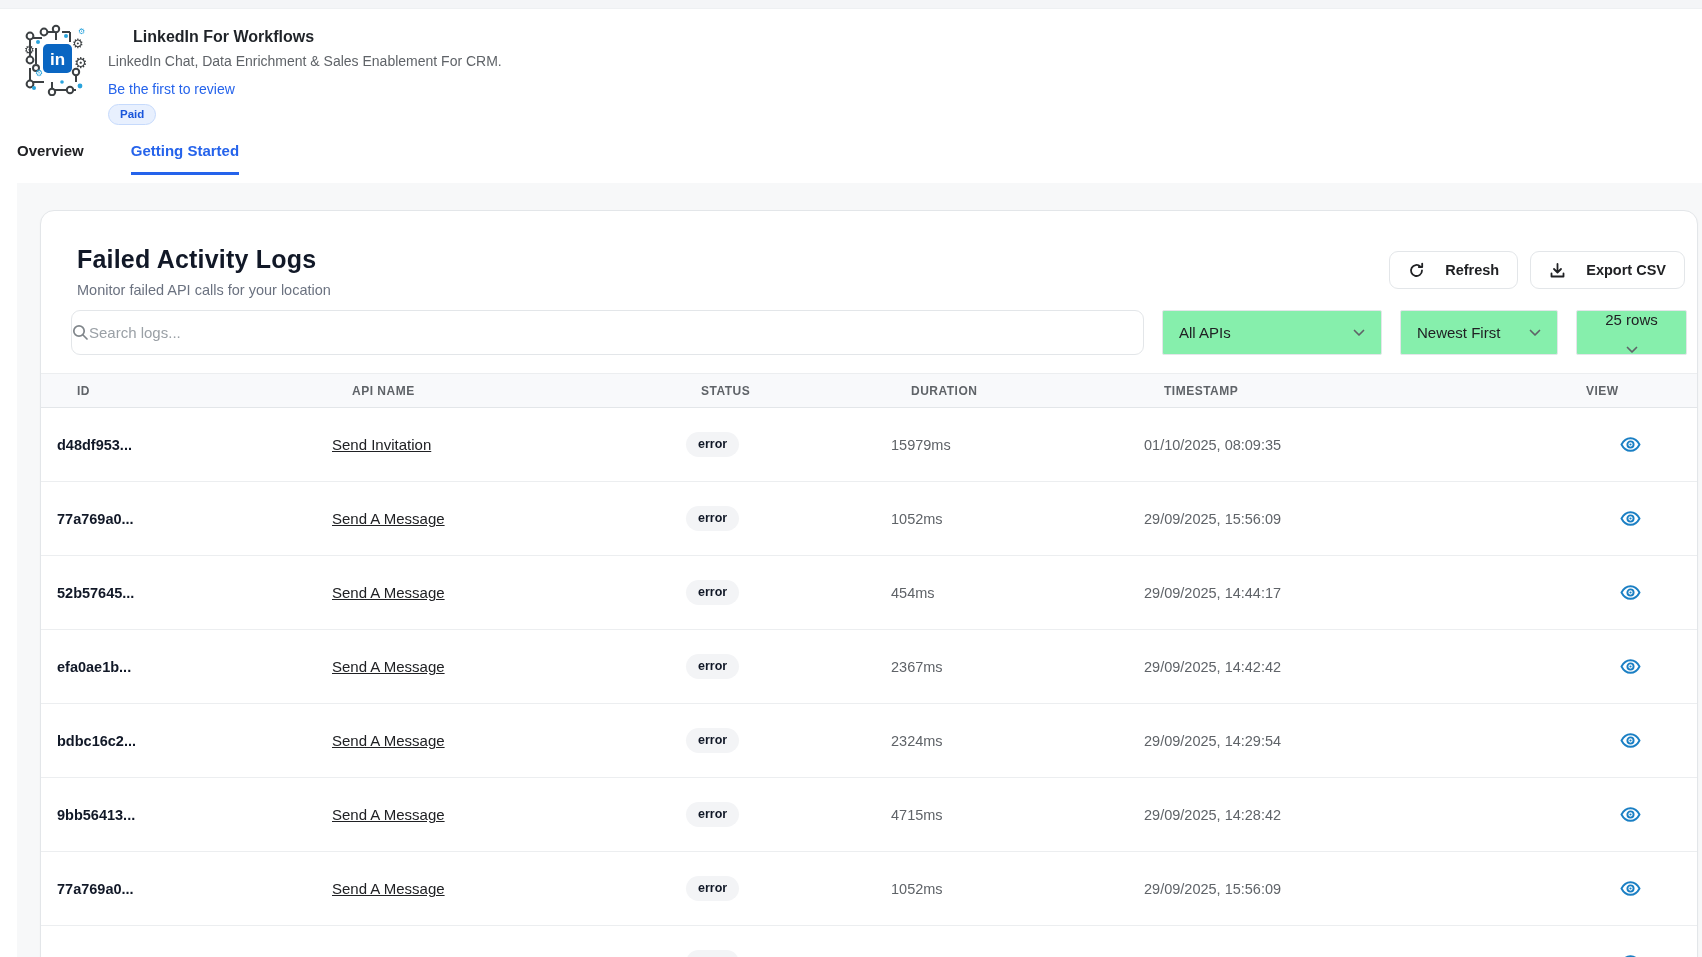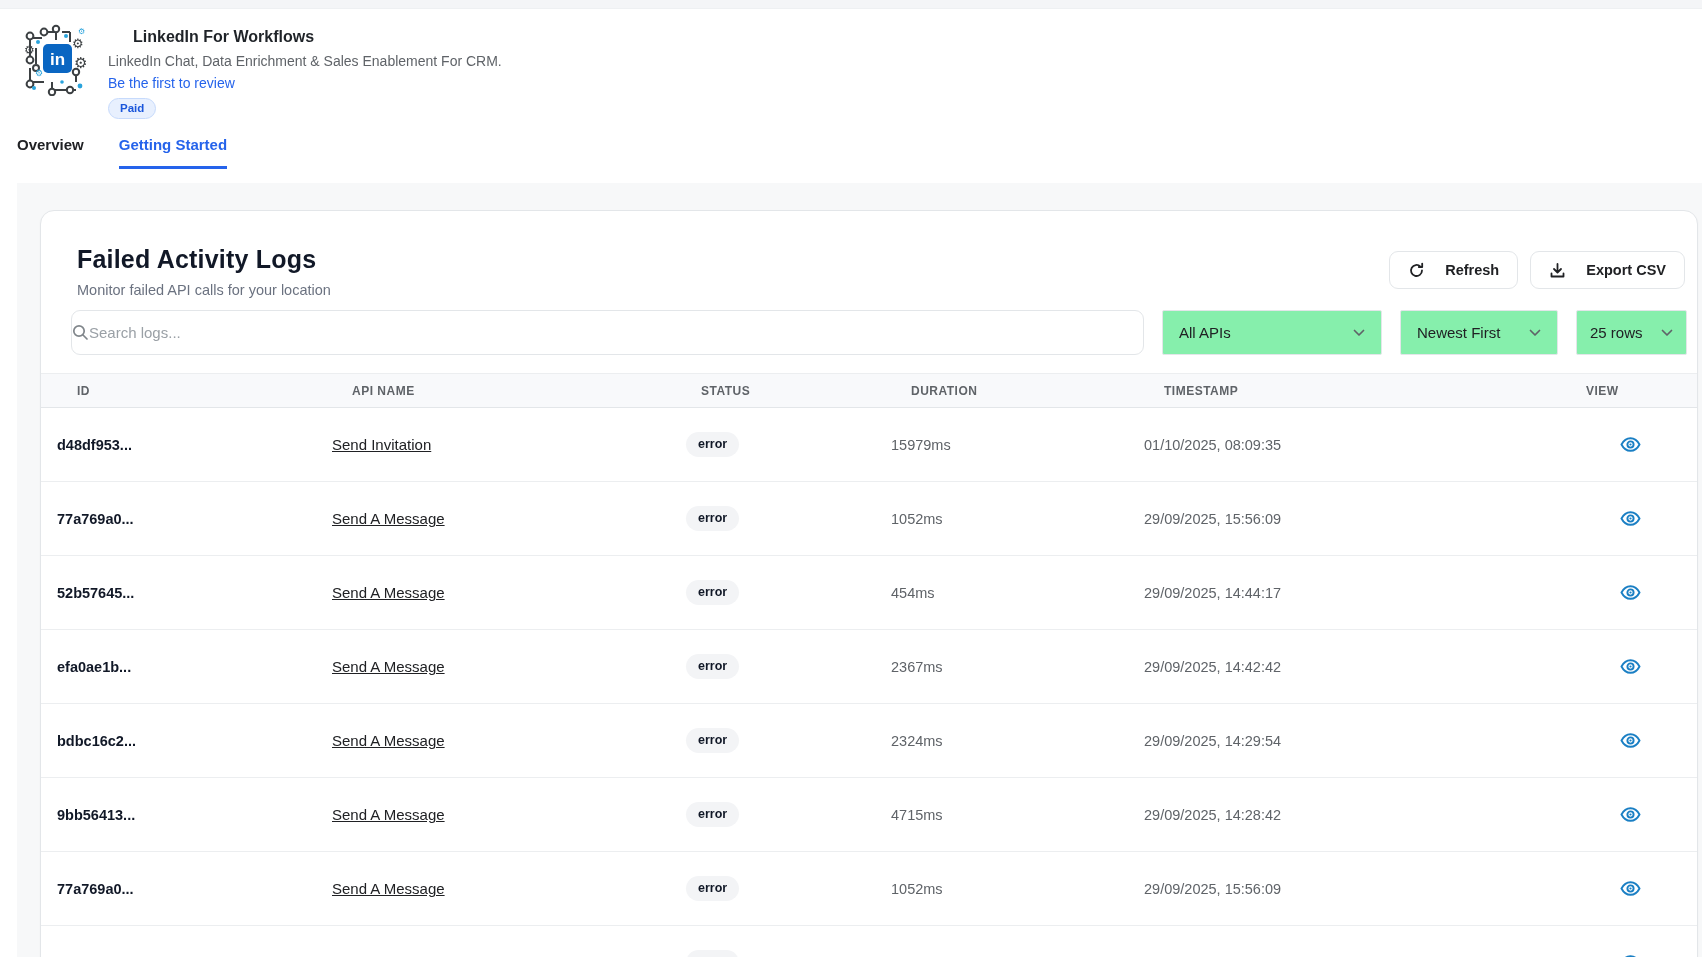--- a/index.html
+++ b/index.html
@@ -7,27 +7,27 @@
     font-family:"Liberation Sans", sans-serif; color:#202124; }
 
   .top-strip { height:9px; background:#f4f5f7; border-bottom:1px solid #eef0f2; }
 
   
   .app-header { display:flex; gap:18px; padding:15px 0 0 22px; }
   .logo-tile { width:68px; height:72px; flex:0 0 auto; }
   .app-info { padding-top:4px; }
   .app-title { font-size:16px; font-weight:bold; color:#1f2328;margin-left:25px; }
   .app-sub { font-size:14px; color:#5f6368; margin-top:7px; }
-  .review-link { font-size:14px; color:#2563eb; margin-top:6px; cursor:pointer; width:fit-content; }
+  .review-link { font-size:14px; color:#2563eb; margin-top:12px; cursor:pointer; width:fit-content; }
   .paid-badge { display:inline-block; margin-top:7px; font-size:11.5px; font-weight:bold;
     color:#1a56db; background:#e8f0fe; border:1px solid #c6dafc; border-radius:11px;
     padding:3px 11px 4px; }
 
   
-  .tabs { display:flex; gap:35px; padding-left:17px; margin-top:17px; }
+  .tabs { display:flex; gap:47px; padding-left:17px; margin-top:17px; }
   .tab { font-size:15px; font-weight:bold; color:#202124; padding-bottom:13px; cursor:pointer; }
   .tab.active { color:#2563eb; border-bottom:3px solid #2563eb; }
 
   
   .content { position:absolute; left:17px; right:0; top:183px; bottom:0; background:#f7f8f9; }
   .panel { position:absolute; left:23px; right:4px; top:27px; bottom:-24px; background:#fff;
     border:1px solid #e3e6e9; border-radius:14px 14px 0 0; box-shadow:0 1px 2px rgba(16,24,40,.04); }
 
   .panel-head { position:relative; padding:34px 12px 12px 36px; }
   .panel-title { font-size:25px; font-weight:bold; color:#111827; letter-spacing:.2px; }
@@ -42,21 +42,21 @@
   .search-box { flex:1; display:flex; align-items:center; height:45px;
     border:1px solid #e3e6e9; border-radius:9px; padding:0 0; background:#fff; }
   .search-box input { border:none; outline:none; flex:1; font-size:15px; color:#202124;
     font-family:"Liberation Sans", sans-serif; background:transparent; }
   .search-box input::placeholder { color:#9aa0a6; }
   .select { display:flex; align-items:center; justify-content:space-between; height:45px;
     border:1px solid #e3e6e9; border-radius:2px; padding:0 16px; font-size:15px; color:#202124;
     background:#86efac; cursor:pointer; }
   .select.apis { width:220px; }
   .select.sort { width:158px; }
-  .select.rows { width:111px; padding:0 13px; }
+  .select.rows { width:111px; padding:0 13px;flex-direction:column; }
 
   
   .tbl-head { margin-top:18px; display:grid; grid-template-columns:275px 349px 210px 253px 402px 1fr;
     padding-left:16px; height:35px; align-items:center; background:#f8f9fb;
     border-top:1px solid #eceef0; border-bottom:1px solid #e3e6e9; }
   .tbl-head span { font-size:12px; font-weight:bold; color:#5f6368; letter-spacing:.5px;margin-left:20px; }
   .th-view { padding-left:20px; }
 
   .tbl-row { display:grid; grid-template-columns:275px 349px 210px 253px 402px 1fr;
     padding-left:16px; height:74px; align-items:center; border-bottom:1px solid #eceef0; }

